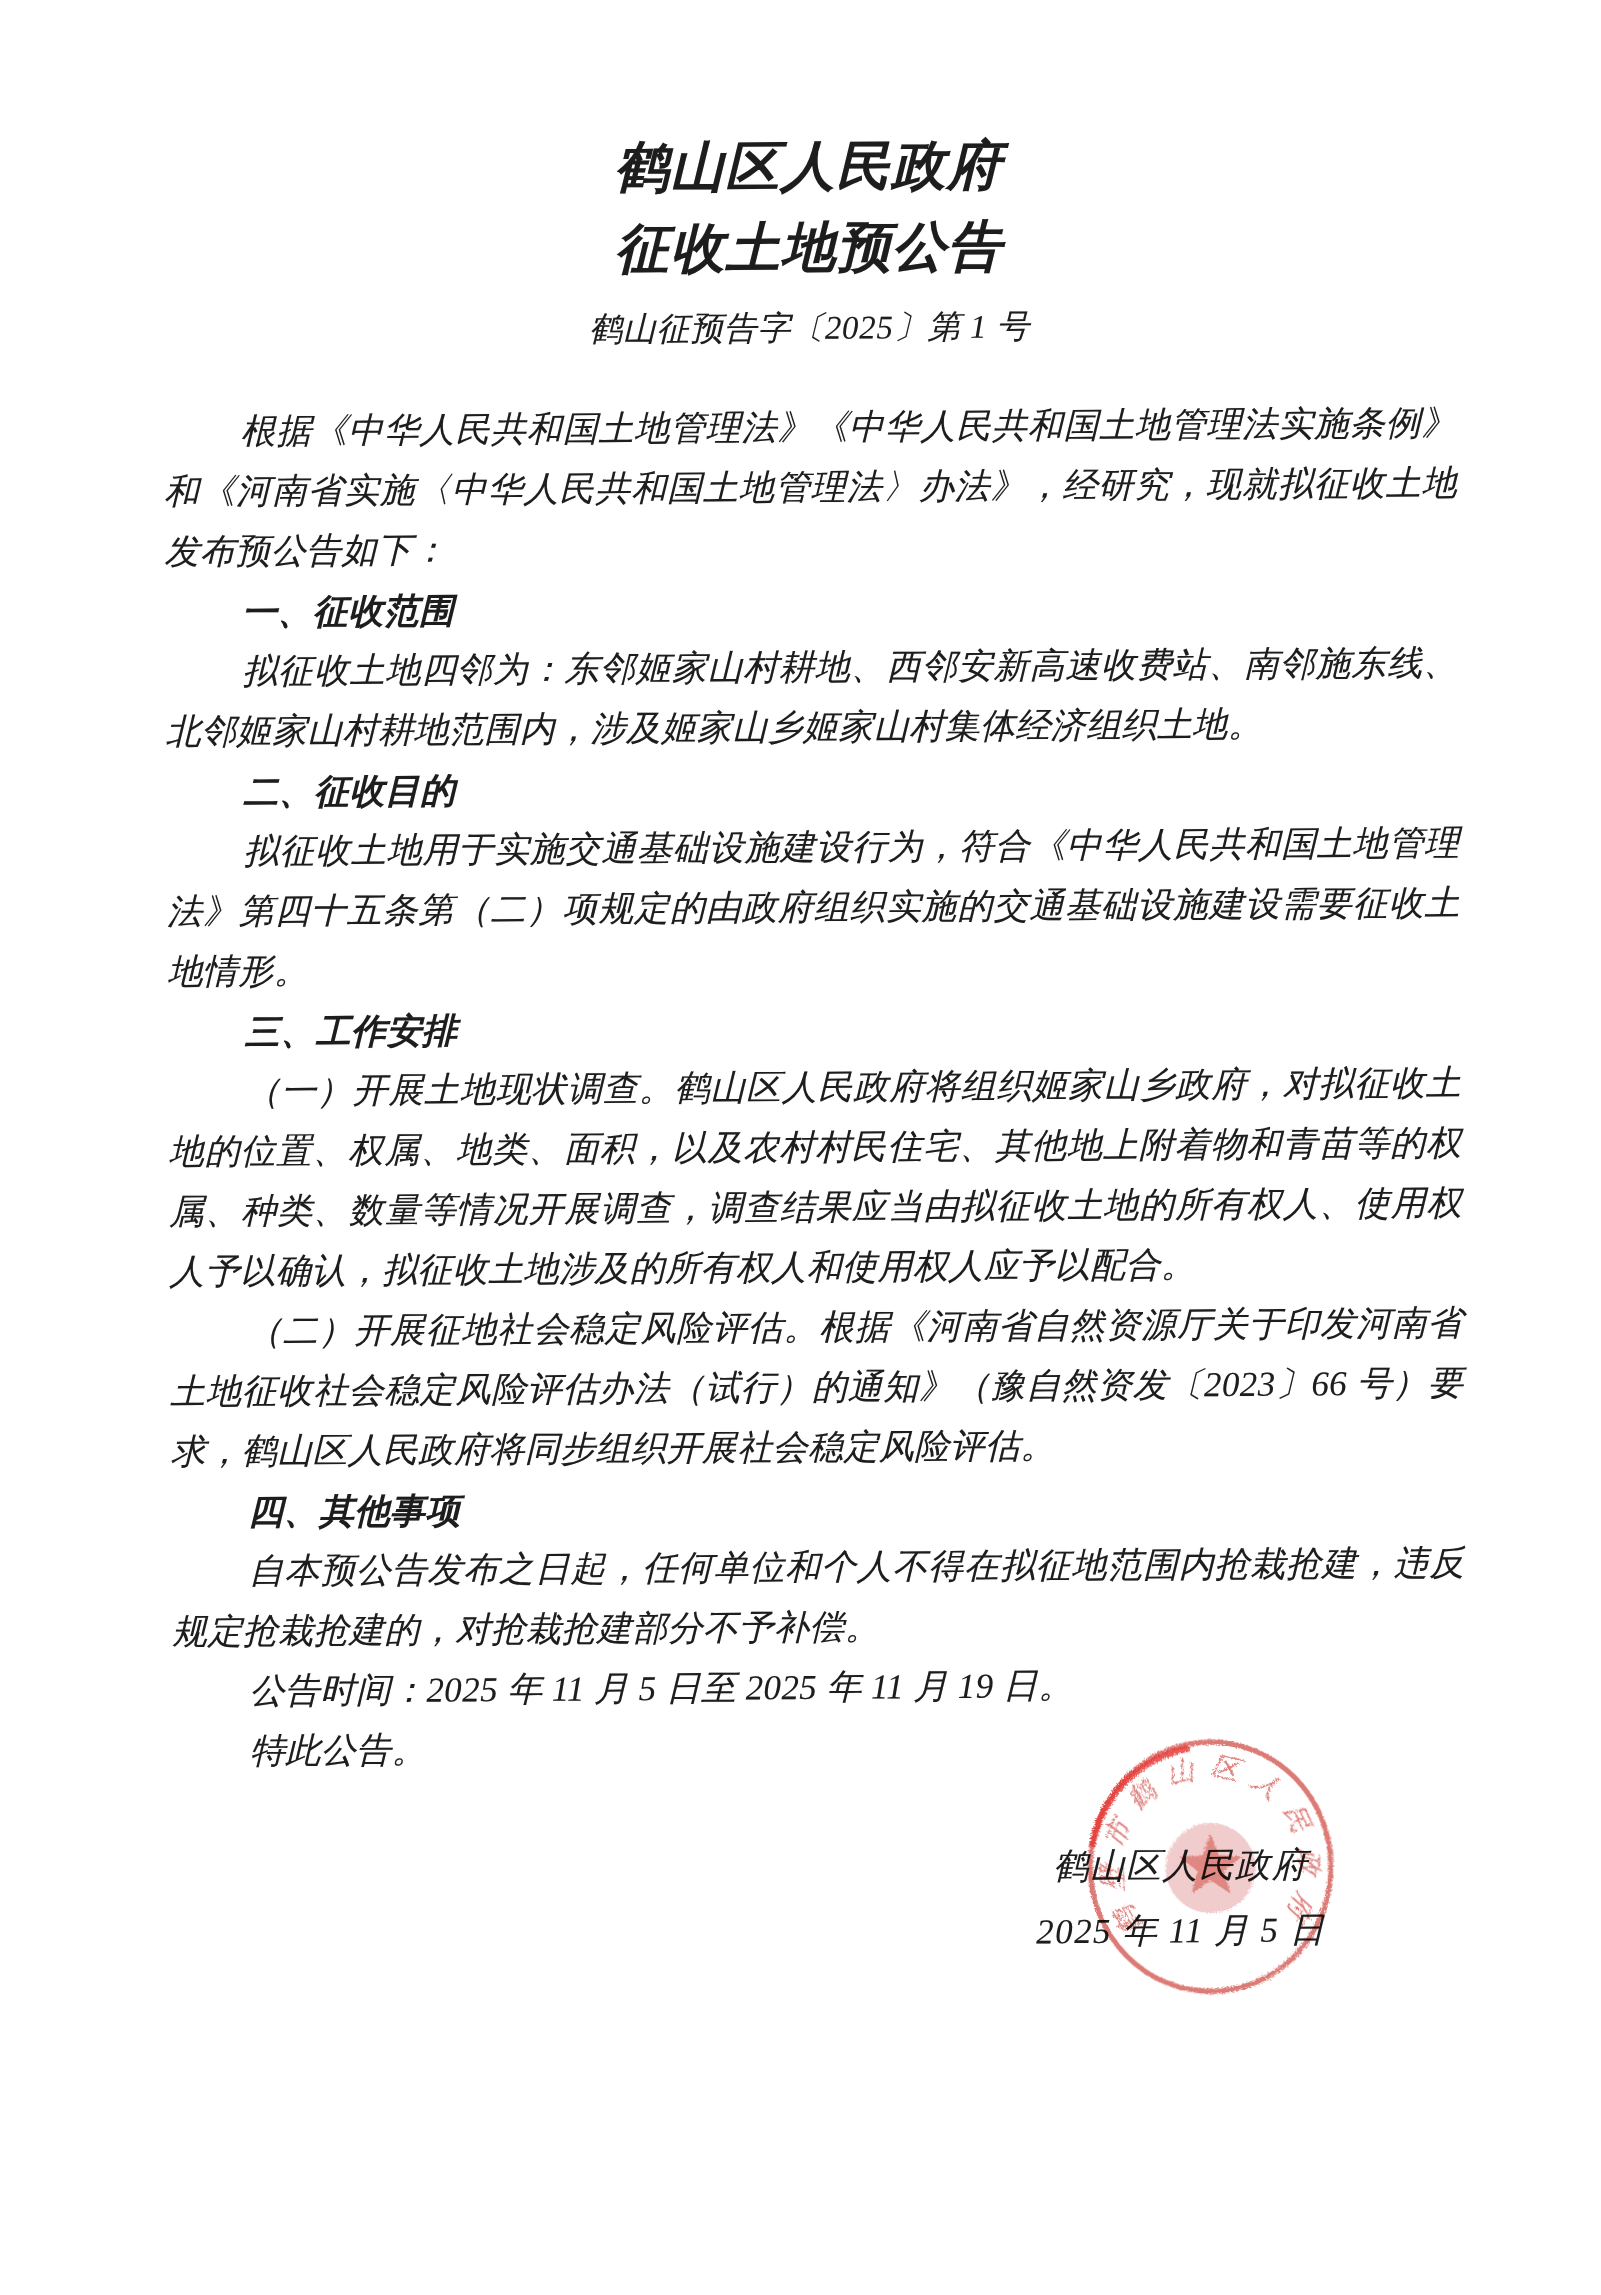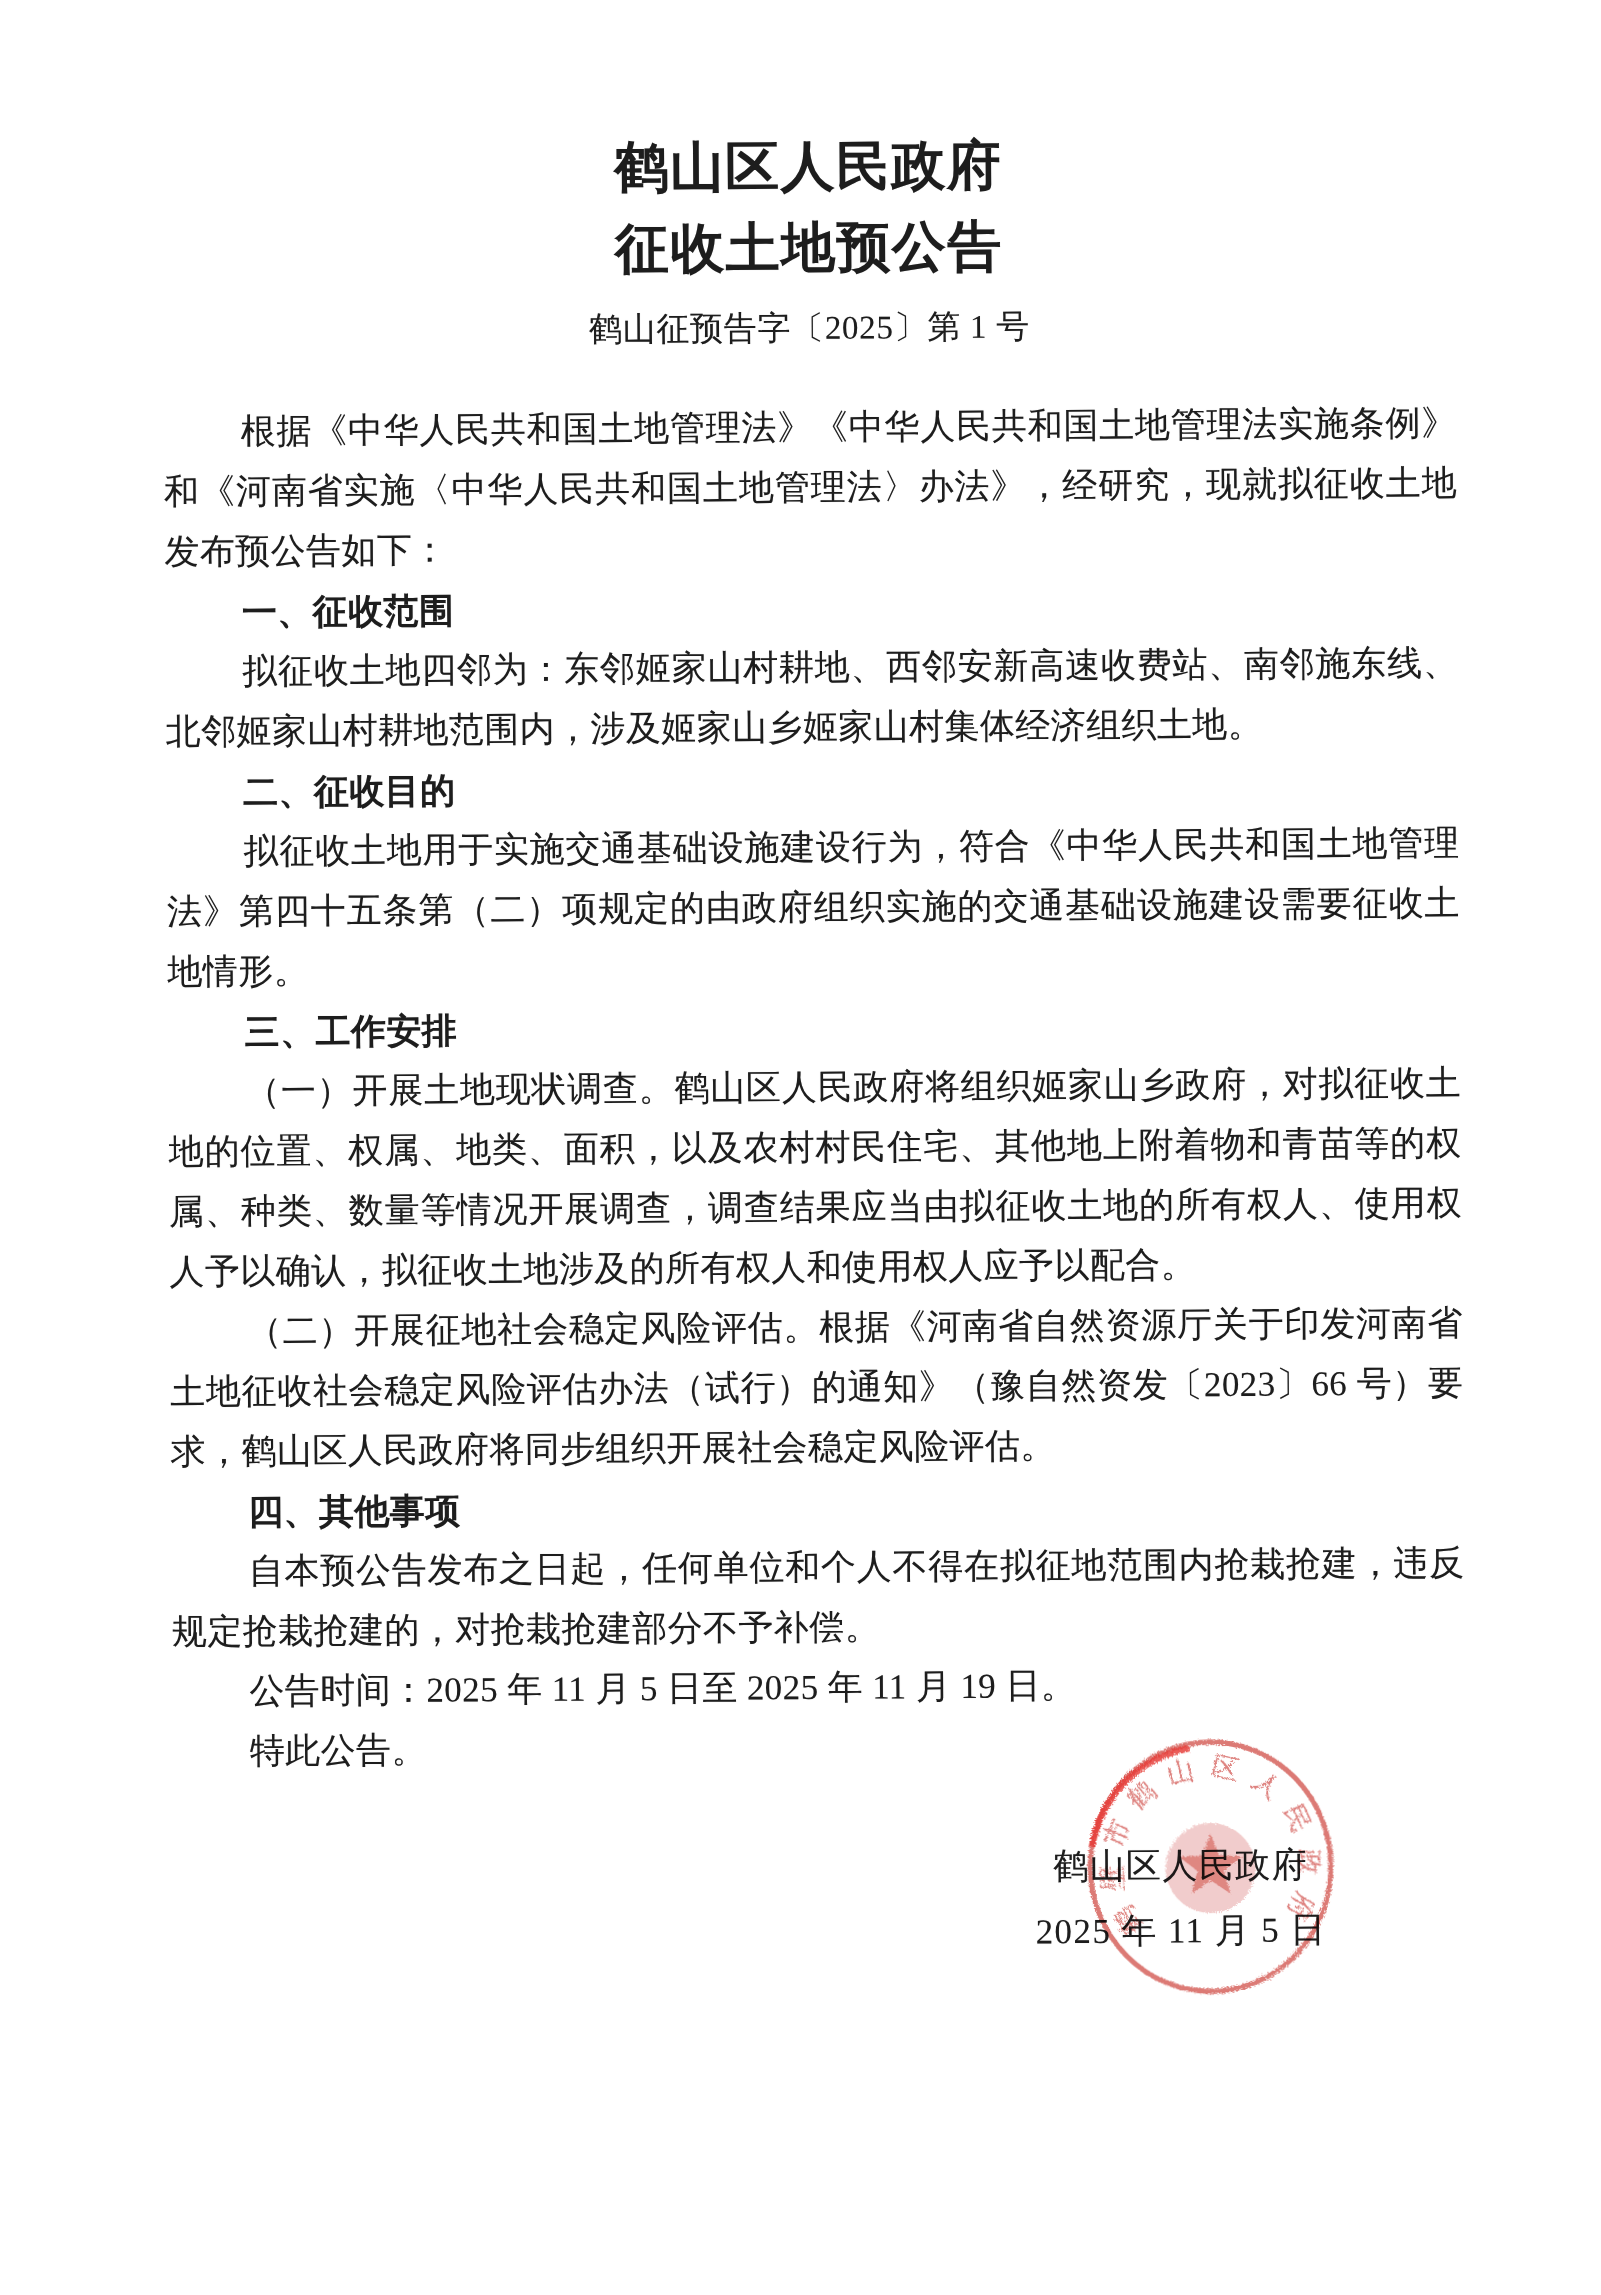--- a/index.html
+++ b/index.html
@@ -10,20 +10,21 @@
   }
   *{margin:0;padding:0;box-sizing:border-box;}
   html,body{background:#ffffff;}
   body{font-family:"Liberation Serif","DejaVu Serif",serif;}
   .page{
     position:relative;
     width:1601px;
     height:2295px;
     background:var(--paper);
     overflow:hidden;
+    font-style:italic;
   }
   .scan-tilt{
     position:absolute;
     inset:0;
     transform:rotate(-0.4deg);
     transform-origin:50% 40%;
   }
   .content{
     position:relative;
     padding:127px 141px 0 167px;

